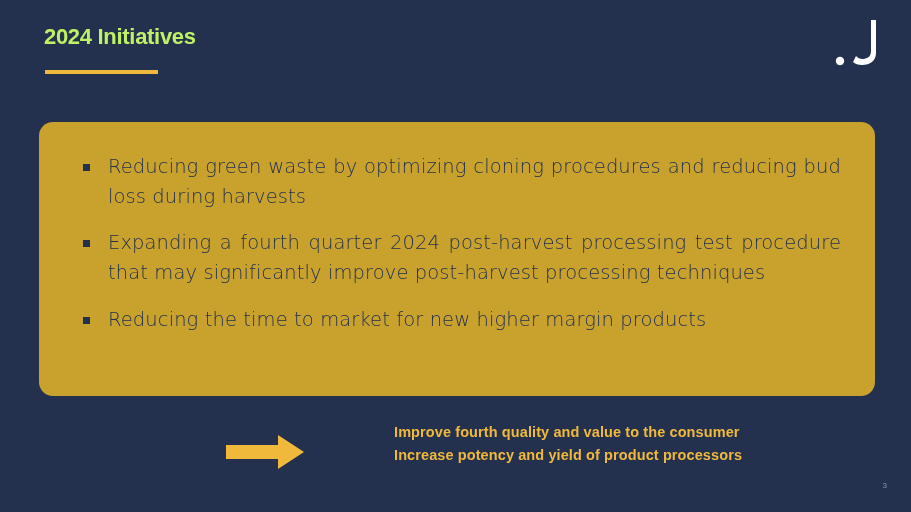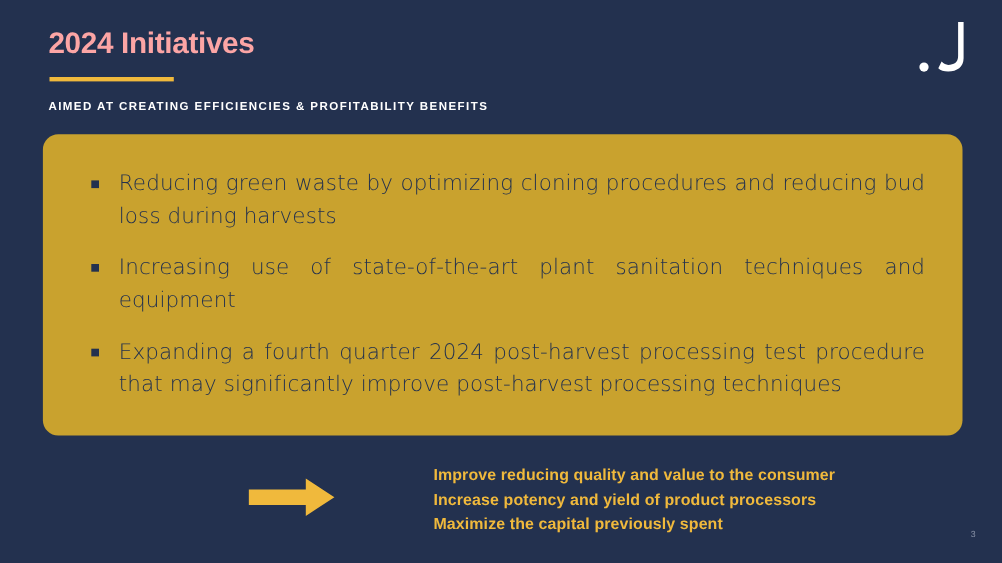--- a/index.html
+++ b/index.html
@@ -19,23 +19,23 @@
     width: 911px;
     height: 512px;
     background: #23314f;
   }
 
   
   .title {
     position: absolute;
     left: 44px;
     top: 24px;
-    font-size: 27px;
+    font-size: 22px;
     font-weight: bold;
-    color: #fca5a5;
+    color: #bef264;
     letter-spacing: -0.3px;
   }
   .title-rule {
     position: absolute;
     left: 45px;
     top: 70px;
     width: 113px;
     height: 4px;
     background: #f0b93c;
   }
@@ -128,53 +128,51 @@
     color: #8a93a8;
   }
 </style>
 </head>
 <body>
 
 <div class="slide">
 
   <div class="title">2024 Initiatives</div>
   <div class="title-rule"></div>
-  <div class="subtitle">AIMED AT CREATING EFFICIENCIES &amp; PROFITABILITY BENEFITS</div>
 
   <div class="logo">
     <svg width="42" height="46" viewBox="0 0 42 46" xmlns="http://www.w3.org/2000/svg">
       <path d="M36 0 L41 0 L41 33 C41 41 35 45 27 45 C23 45 20 44 18 42 L21 36 C23 38 25 39 27 39 C32 39 36 37 36 31 Z" fill="#ffffff"></path>
       <circle cx="5" cy="41" r="4.2" fill="#ffffff"></circle>
     </svg>
   </div>
 
   <div class="panel">
     <ul class="bullets">
       <li class="bullet">
         <span class="bullet-marker"></span>
         <span class="bullet-text">Reducing green waste by optimizing cloning procedures and reducing bud loss during harvests</span>
       </li>
       <li class="bullet">
         <span class="bullet-marker"></span>
-        <span class="bullet-text">Increasing use of state-of-the-art plant sanitation techniques and equipment</span>
+        <span class="bullet-text">Expanding a fourth quarter 2024 post-harvest processing test procedure that may significantly improve post-harvest processing techniques</span>
       </li>
       <li class="bullet">
         <span class="bullet-marker"></span>
-        <span class="bullet-text">Expanding a fourth quarter 2024 post-harvest processing test procedure that may significantly improve post-harvest processing techniques</span>
+        <span class="bullet-text">Reducing the time to market for new higher margin products</span>
       </li>
     </ul>
   </div>
 
   <div class="arrow">
     <svg width="80" height="40" viewBox="0 0 80 40" xmlns="http://www.w3.org/2000/svg">
       <path d="M0 13 L52 13 L52 3 L78 20 L52 37 L52 27 L0 27 Z" fill="#f0b93c"></path>
     </svg>
   </div>
 
   <div class="callout">
-    <div class="callout-line">Improve reducing quality and value to the consumer</div>
+    <div class="callout-line">Improve fourth quality and value to the consumer</div>
     <div class="callout-line">Increase potency and yield of product processors</div>
-    <div class="callout-line">Maximize the capital previously spent</div>
   </div>
 
   <div class="page-number">3</div>
 
 </div>
 
 </body></html>

